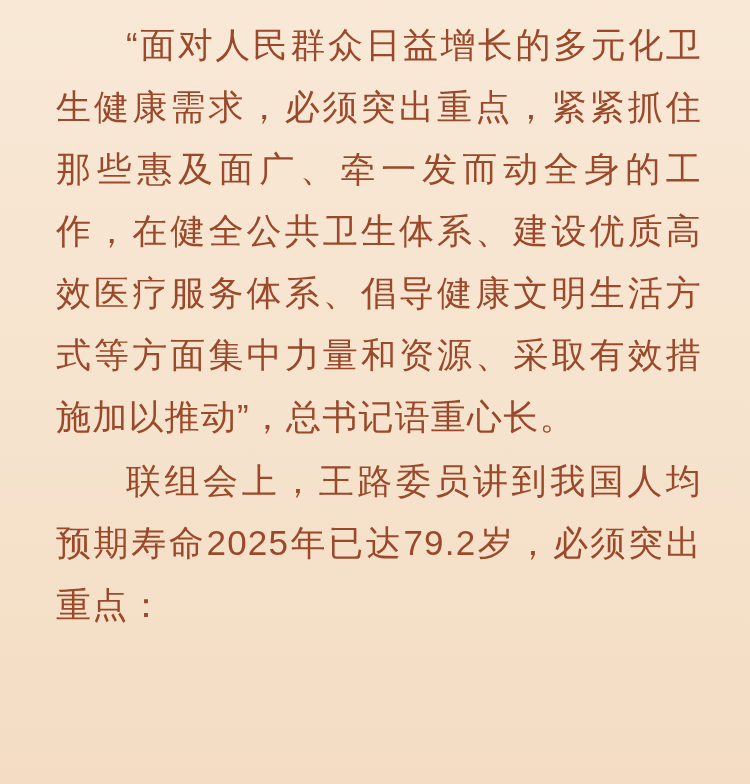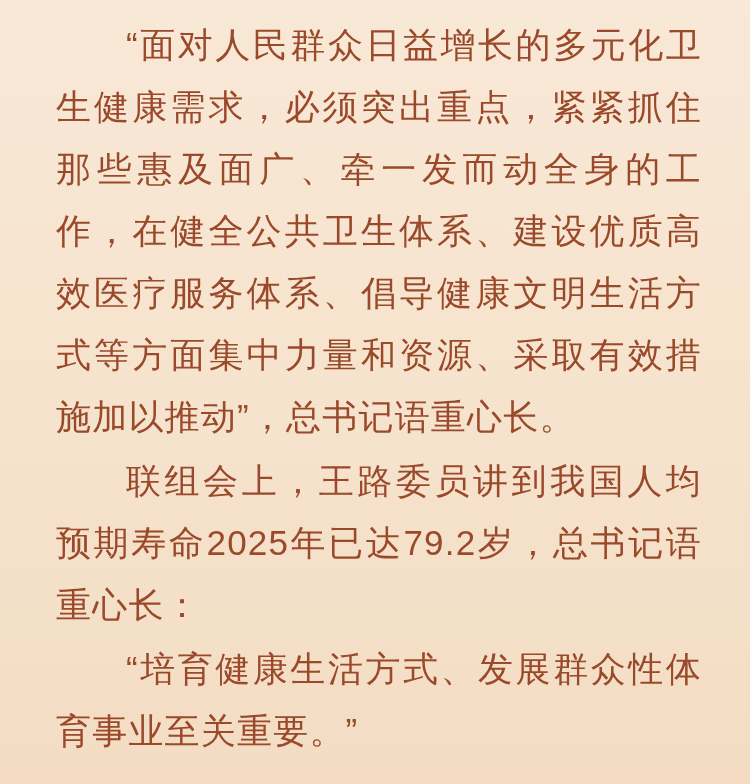--- a/index.html
+++ b/index.html
@@ -40,16 +40,15 @@
   .para.last {
     margin-bottom: 0;
   }
 </style>
 </head>
 <body>
 
 <div class="page">
   <div class="article">
     <p class="para">“面对人民群众日益增长的多元化卫生健康需求，必须突出重点，紧紧抓住那些惠及面广、牵一发而动全身的工作，在健全公共卫生体系、建设优质高效医疗服务体系、倡导健康文明生活方式等方面集中力量和资源、采取有效措施加以推动”，总书记语重心长。</p>
-    <p class="para">联组会上，王路委员讲到我国人均预期寿命2025年已达79.2岁，总书记语重心长：</p>
-    <p class="para last">“培育健康生活方式、发展群众性体育事业至关重要。”</p>
+    <p class="para">联组会上，王路委员讲到我国人均预期寿命2025年已达79.2岁，必须突出重点：</p>
   </div>
 </div>
 
 </body></html>

